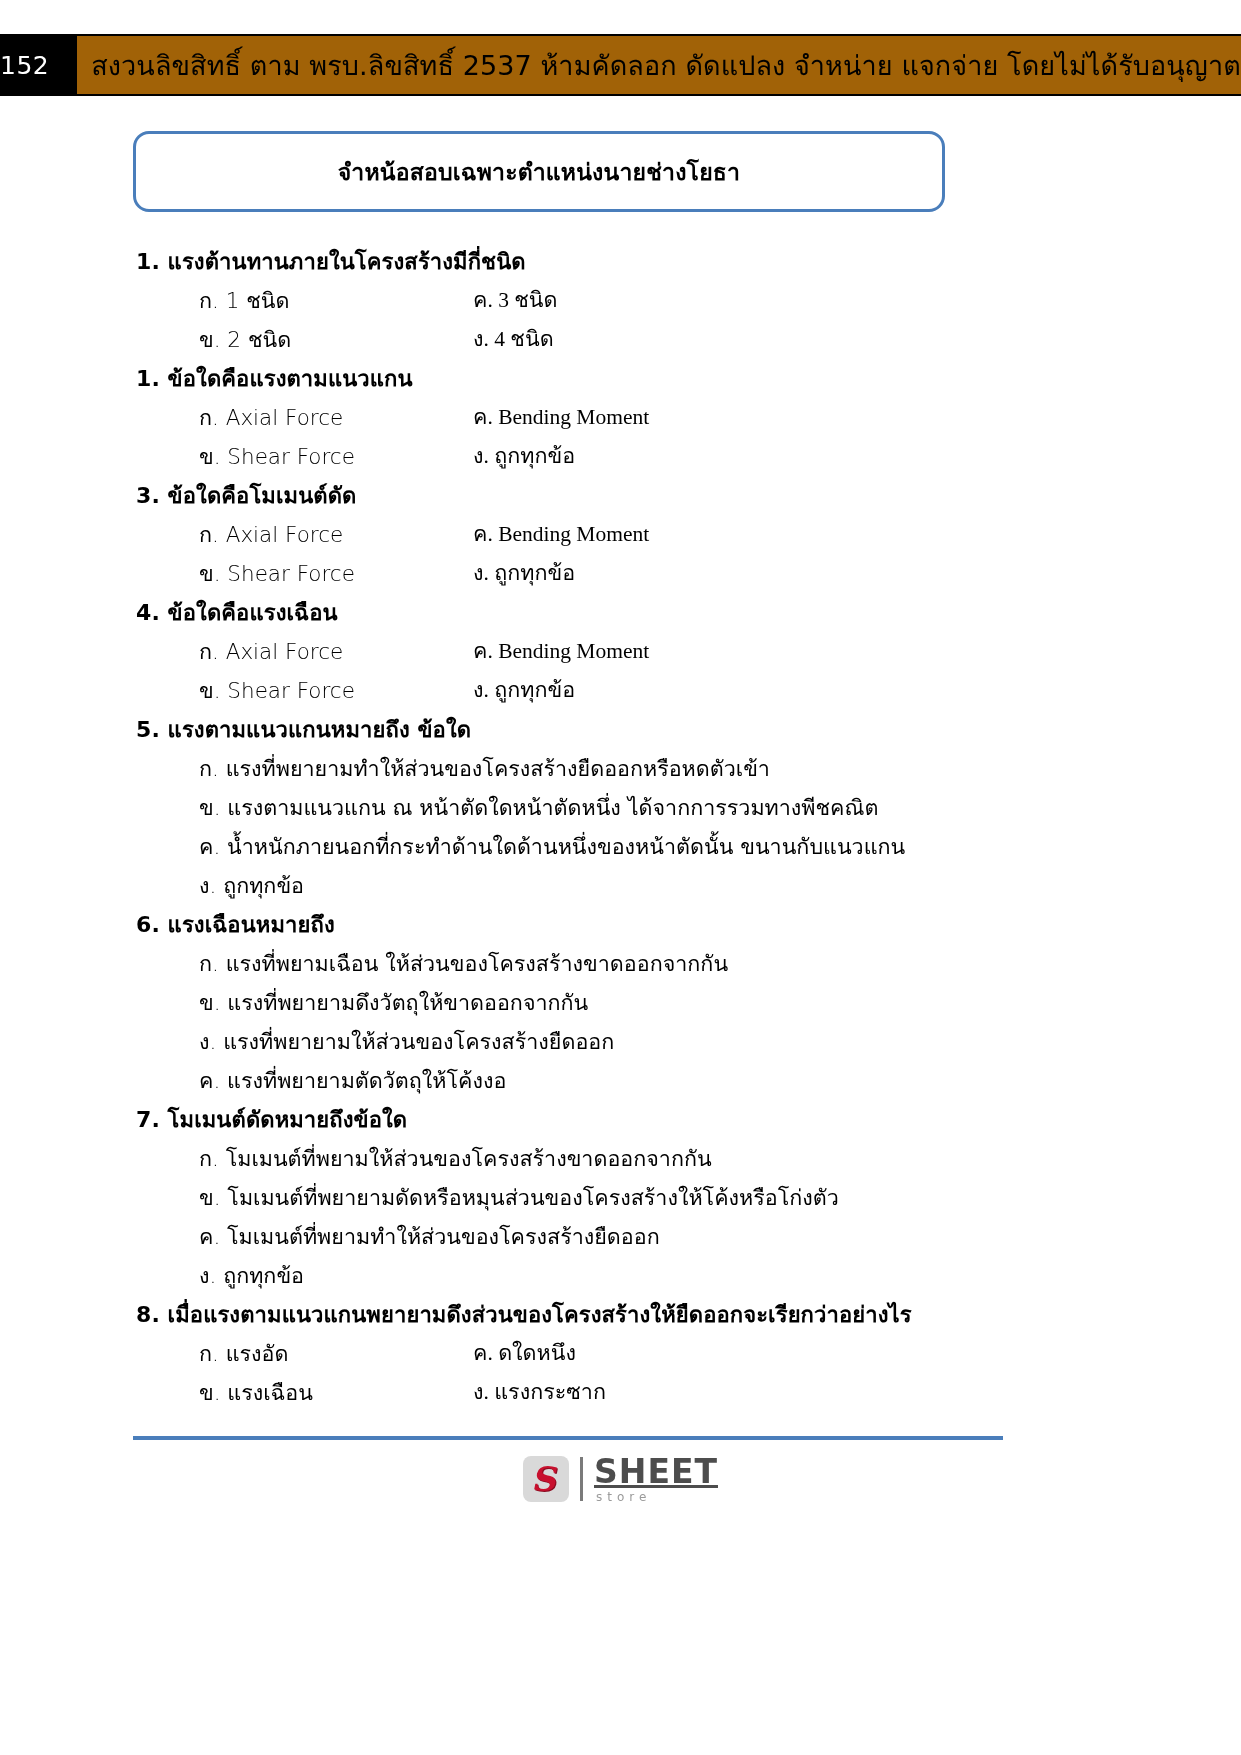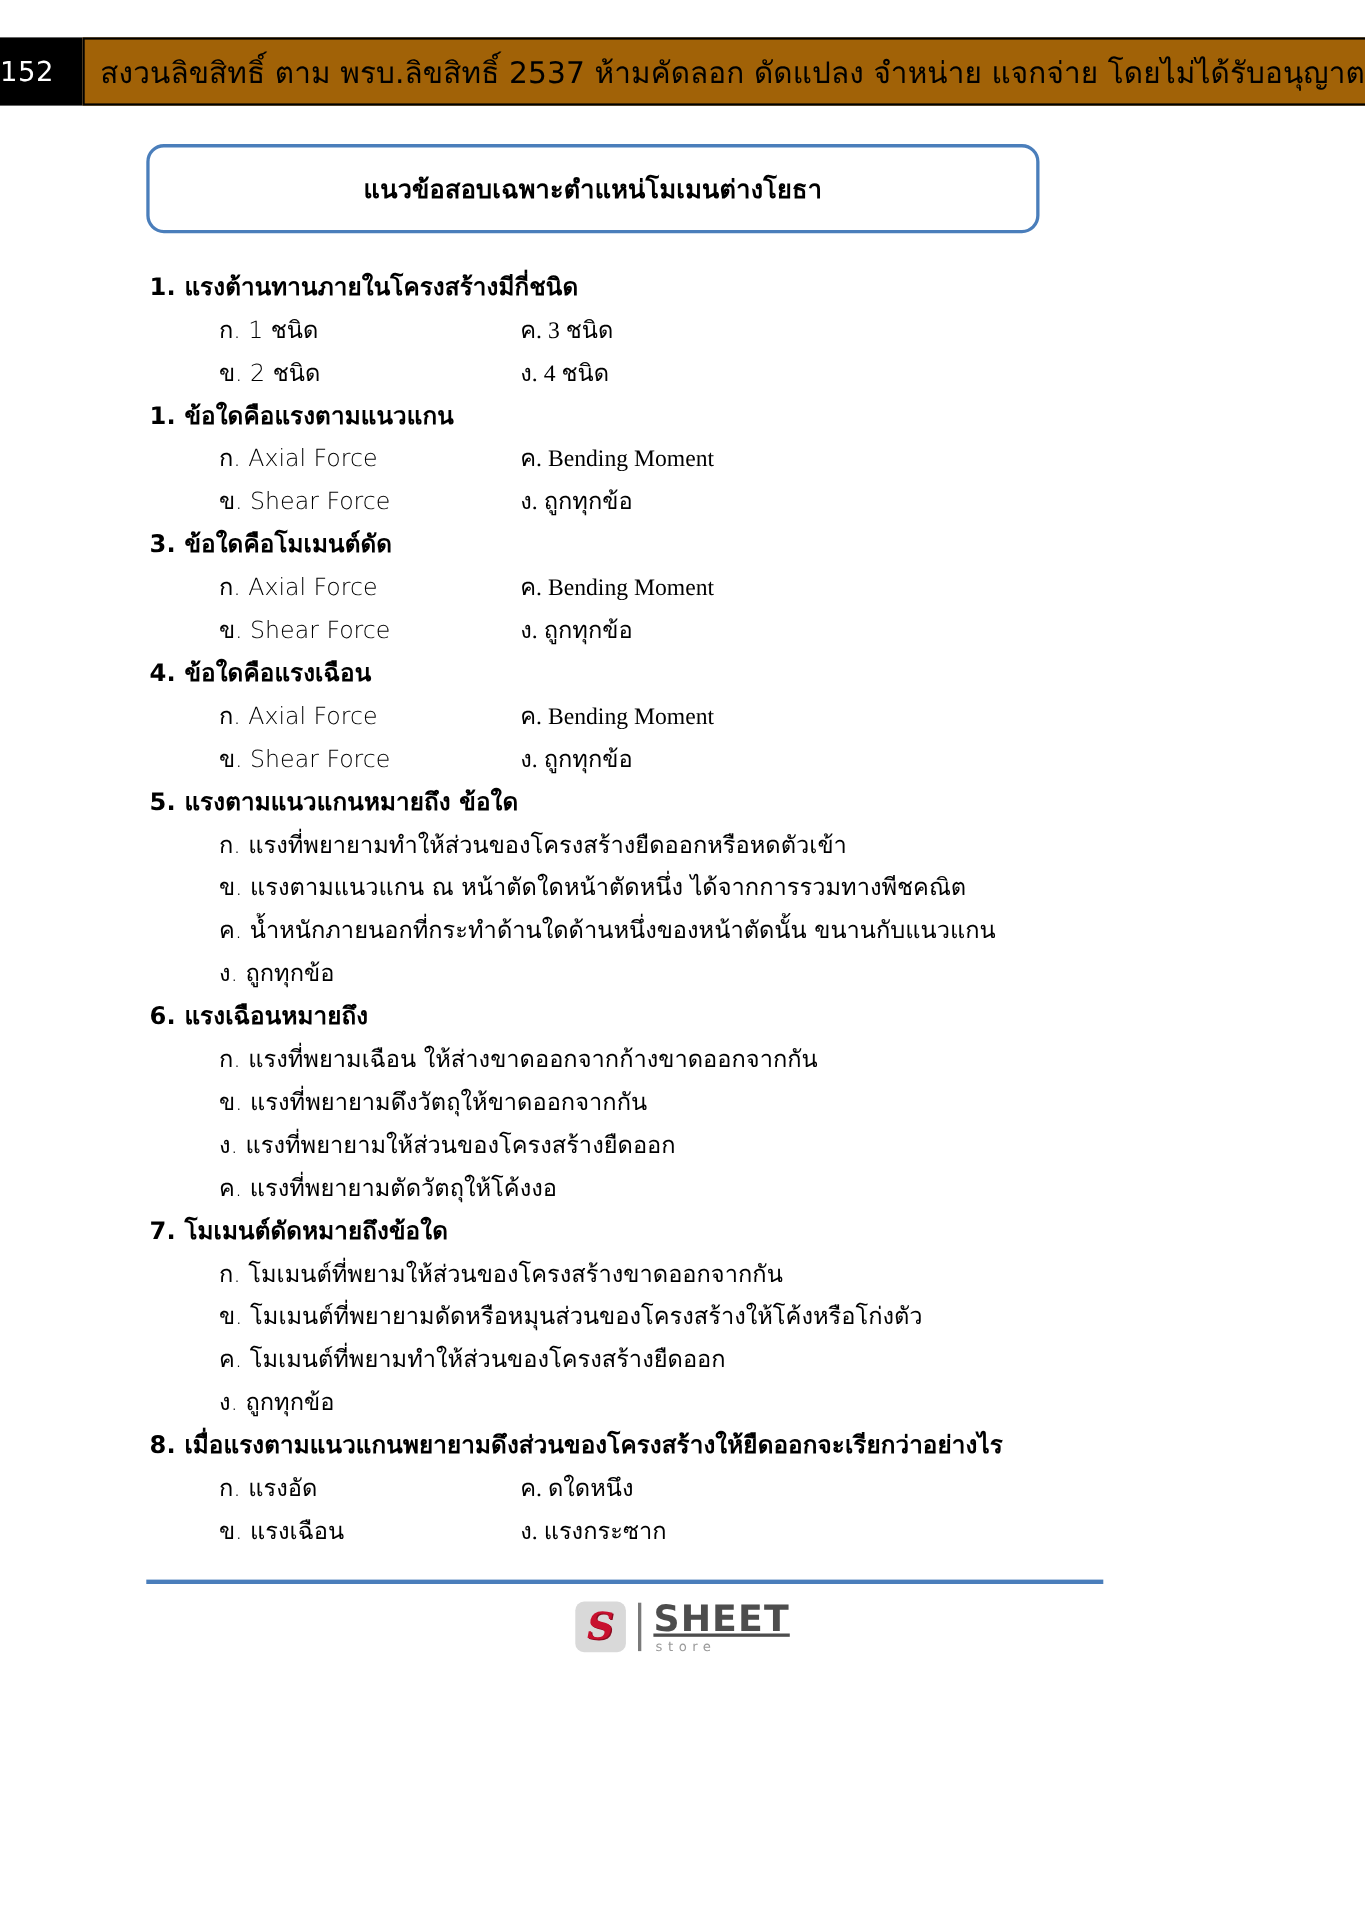--- a/index.html
+++ b/index.html
@@ -193,21 +193,21 @@
 </head>
 <body>
 
 <div class="header-row">
   <div class="page-badge">152</div>
   <div class="header-gap"></div>
   <div class="copyright-box">สงวนลิขสิทธิ์ ตาม พรบ.ลิขสิทธิ์ 2537 ห้ามคัดลอก ดัดแปลง จำหน่าย แจกจ่าย โดยไม่ได้รับอนุญาต</div>
 </div>
 
 <div class="title-box">
-  <div class="title-text">แนวข้อสอบเฉพาะตำแหน่โมเมนต่างโยธา</div>
+  <div class="title-text">จำหน้อสอบเฉพาะตำแหน่งนายช่างโยธา</div>
 </div>
 
 <div class="content">
 
   <div class="question">
     <div class="q-text">1. แรงต้านทานภายในโครงสร้างมีกี่ชนิด</div>
     <div class="opts-2col">
       <div class="opt-row">
         <div class="opt-col-a">ก. 1  ชนิด</div>
         <div class="opt-col-b">ค. 3  ชนิด</div>
@@ -267,21 +267,21 @@
       <div class="opt-line">ก. แรงที่พยายามทำให้ส่วนของโครงสร้างยืดออกหรือหดตัวเข้า</div>
       <div class="opt-line">ข. แรงตามแนวแกน ณ หน้าตัดใดหน้าตัดหนึ่ง ได้จากการรวมทางพีชคณิต</div>
       <div class="opt-line">ค. น้ำหนักภายนอกที่กระทำด้านใดด้านหนึ่งของหน้าตัดนั้น  ขนานกับแนวแกน</div>
       <div class="opt-line">ง. ถูกทุกข้อ</div>
     </div>
   </div>
 
   <div class="question">
     <div class="q-text">6. แรงเฉือนหมายถึง</div>
     <div class="opts-1col">
-      <div class="opt-line">ก. แรงที่พยามเฉือน  ให้ส่างขาดออกจากก้างขาดออกจากกัน</div>
+      <div class="opt-line">ก. แรงที่พยามเฉือน  ให้ส่วนของโครงสร้างขาดออกจากกัน</div>
       <div class="opt-line">ข. แรงที่พยายามดึงวัตถุให้ขาดออกจากกัน</div>
       <div class="opt-line">ง. แรงที่พยายามให้ส่วนของโครงสร้างยืดออก</div>
       <div class="opt-line">ค. แรงที่พยายามตัดวัตถุให้โค้งงอ</div>
     </div>
   </div>
 
   <div class="question">
     <div class="q-text">7. โมเมนต์ดัดหมายถึงข้อใด</div>
     <div class="opts-1col">
       <div class="opt-line">ก. โมเมนต์ที่พยามให้ส่วนของโครงสร้างขาดออกจากกัน</div>

